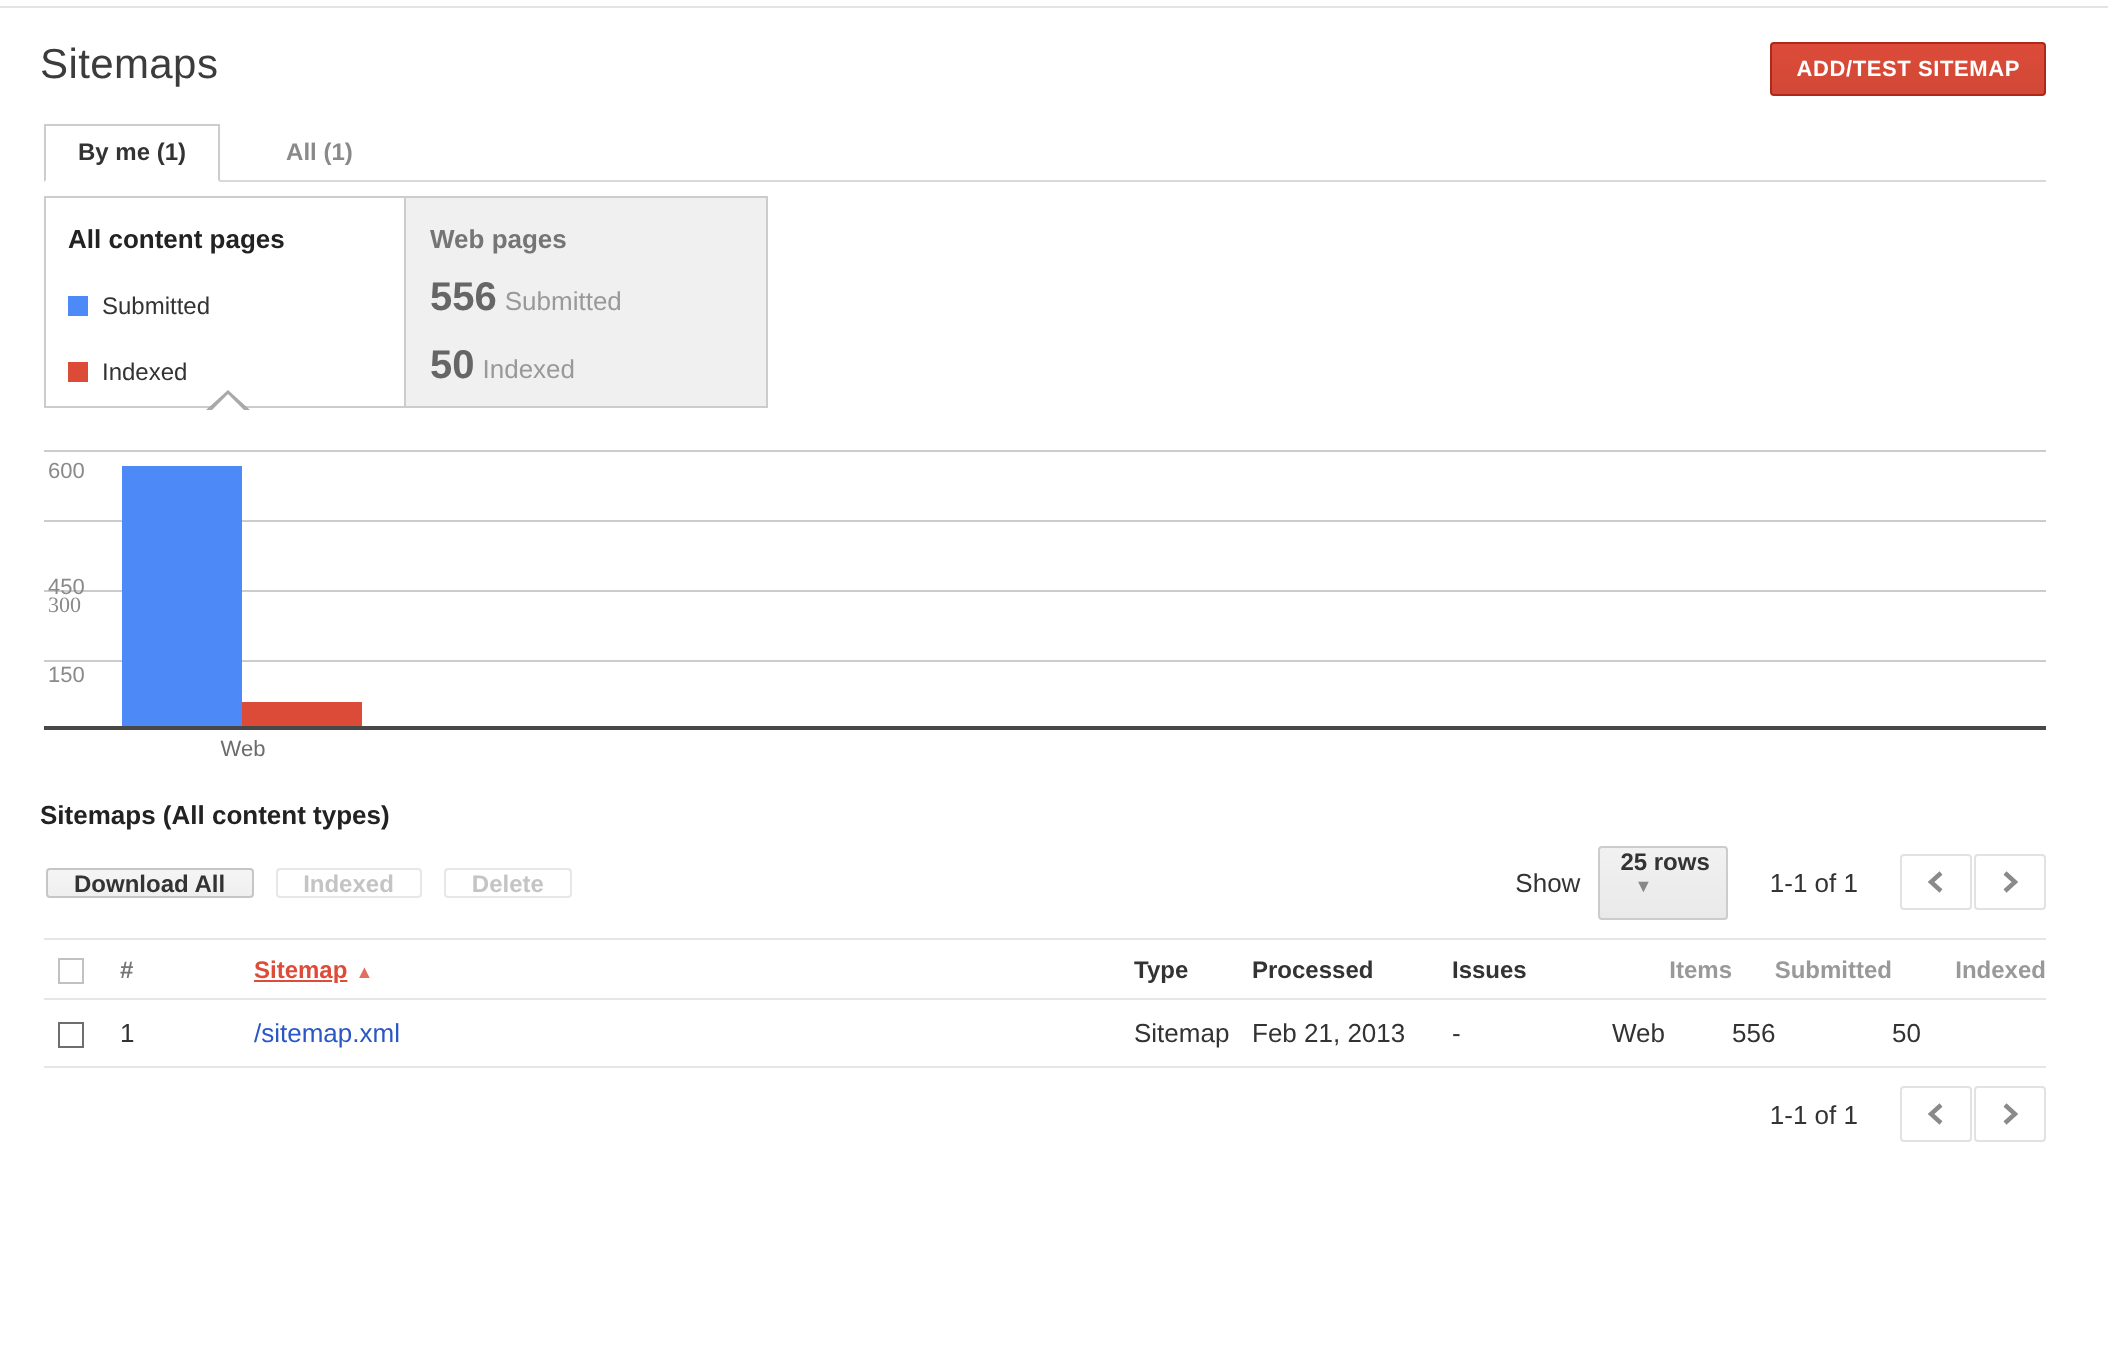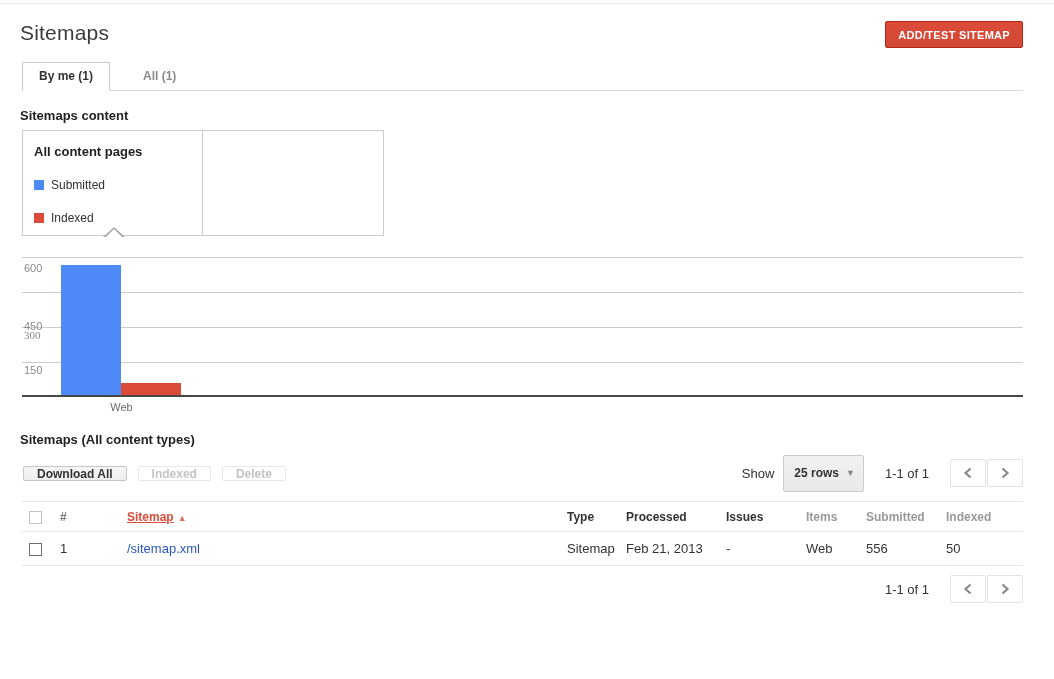--- a/index.html
+++ b/index.html
@@ -50,22 +50,22 @@
   .xtick { position:absolute; top:146px; left:39px; width:121px; text-align:center; font-size:11px; color:#6c6c6c; }
   .chart-spacer { height:18px; }
 
   
   .toolbar { display:flex; align-items:center; margin:12px 31px 0 23px; height:28px; }
   .btn { height:15px; border-radius:2px; font-size:12px; font-weight:bold; cursor:pointer; }
   .btn-normal { background:#f5f5f5; background:linear-gradient(#f5f5f5,#efefef); border:1px solid #c6c6c6; color:#333; padding:0 13px; }
   .btn-disabled { background:#fff; border:1px solid #e7e7e7; color:#c4c4c4; padding:0 13px; margin-left:11px; }
   .toolbar .spacer { flex:1; }
   .show-label { font-size:13px; color:#333; margin-right:9px; }
-  .dropdown { display:flex; align-items:center; height:37px; background:#eee; background:linear-gradient(#f1f1f1,#e9e9e9);
-              border:1px solid #ccc; border-radius:2px; padding:0 8px 0 10px; cursor:pointer; }
+  .dropdown { display:flex; height:37px; background:#eee; background:linear-gradient(#f1f1f1,#e9e9e9);
+              border:1px solid #ccc; border-radius:2px; padding:0 8px 0 10px; cursor:pointer;flex-direction:column; }
   .dropdown-label { font-size:12px; font-weight:bold; color:#333; }
   .dropdown-caret { font-size:9px; color:#888; margin-left:7px; }
   .range-text { font-size:13px; color:#333; margin:0 20px 0 21px; }
   .pager { display:flex; }
   .pager-btn { width:36px; height:28px; background:#fff; border:1px solid #e2e2e2; border-radius:2px;
                display:flex; align-items:center; justify-content:center; cursor:pointer; margin-left:1px; }
 
   
   .table { margin:14px 31px 0 22px; width:1001px; font-size:13px; }
   .trow { display:flex; align-items:center; }
@@ -74,21 +74,21 @@
   .c-check { width:38px; padding-left:7px; }
   .c-num   { width:67px; }
   .c-sitemap { width:440px; }
   .c-type  { width:59px; }
   .c-proc  { width:100px; }
   .c-issues{ width:80px; }
   .c-items { width:60px; }
   .c-sub   { width:80px; }
   .c-idx   { width:77px; }
   .hdr-dark { color:#333; }
-  .hdr-gray { color:#999; }
+  .hdr-gray { color:#999;text-align:right; }
   .hdr-hash { color:#777; }
   .sort-link { color:#dd4b39; text-decoration:underline; cursor:pointer; }
   .sort-arrow { color:#e0705f; font-size:9px; text-decoration:none; margin-left:4px; }
   .checkbox { display:inline-block; width:13px; height:13px; background:#fff; border:1px solid #c1c1c1; vertical-align:middle; cursor:pointer; }
   .checkbox.dark { border-color:#6e6e6e; }
   .link { color:#2a56c6; cursor:pointer; text-decoration:none; }
 
   .bottom-pager { display:flex; justify-content:flex-end; align-items:center; margin:9px 31px 0 0; }
 </style>
 </head>
@@ -100,37 +100,45 @@
   <div class="header">
     <div class="page-title">Sitemaps</div>
     <button class="btn-red">ADD/TEST SITEMAP</button>
   </div>
 
   <div class="tabs">
     <div class="tab active">By me (1)</div>
     <div class="tab inactive">All (1)</div>
   </div>
 
-  <div class="section-heading">Sitemaps content</div>
 
   <div class="selector-box">
     <div class="sel-left">
       <div class="sel-title">All content pages</div>
       <div class="legend-item">
         <span class="legend-swatch" style="background-color: rgb(77, 138, 248);"></span>
         <span class="legend-label">Submitted</span>
       </div>
       <div class="legend-item">
         <span class="legend-swatch" style="background-color: rgb(220, 74, 56);"></span>
         <span class="legend-label">Indexed</span>
       </div>
       <span class="caret">
         <span class="tri-outline"></span>
           <span class="tri-fill"></span>
       </span>
+    </div>
+    <div class="sel-right">
+      <div class="stat-title">Web pages</div>
+      <div class="stat-row">
+        <span class="stat-value">556</span><span class="stat-label">Submitted</span>
+      </div>
+      <div class="stat-row">
+        <span class="stat-value">50</span><span class="stat-label">Indexed</span>
+      </div>
     </div>
   </div>
 
   <div class="chart">
     <div class="chart-plot">
         <div class="gridline" style="top: 107.025px;"></div>
         <div class="ytick" style="top: 109.025px;">150</div>
         <div class="gridline" style="top: 72.0493px;"></div>
         <div class="ytick" style="top: 74.0493px; font-family: Liberation Serif, serif;">300</div>
         <div class="gridline" style="top: 37.0739px;"></div>

